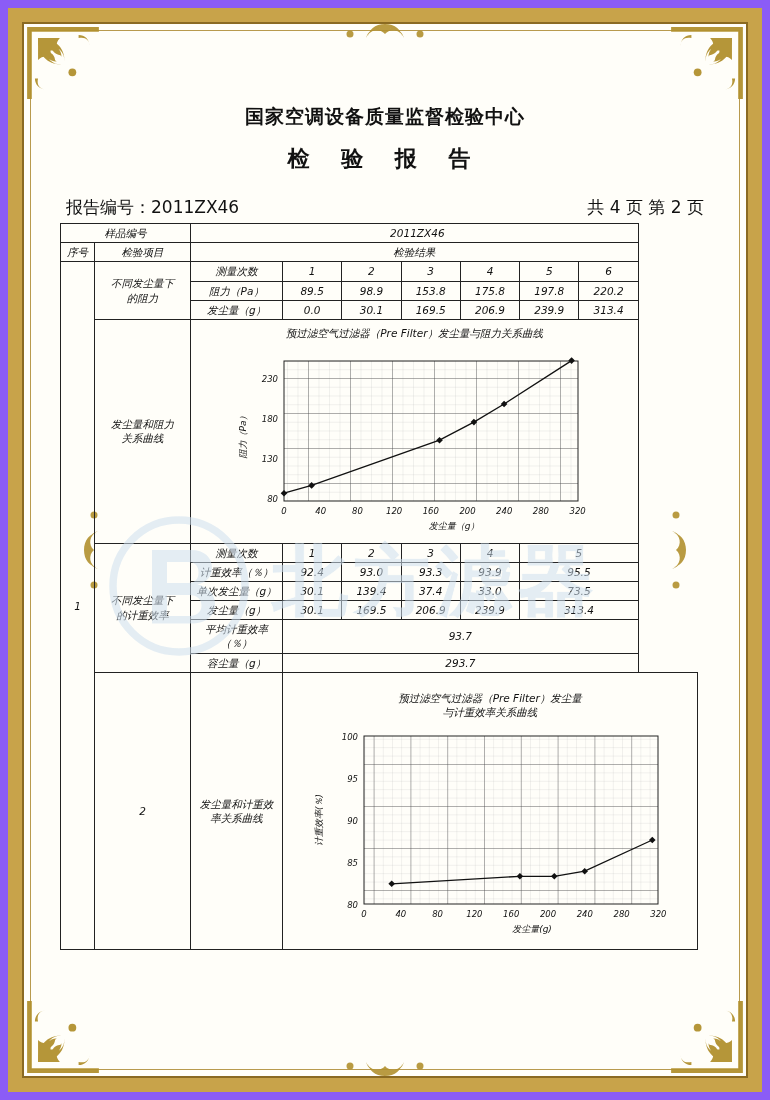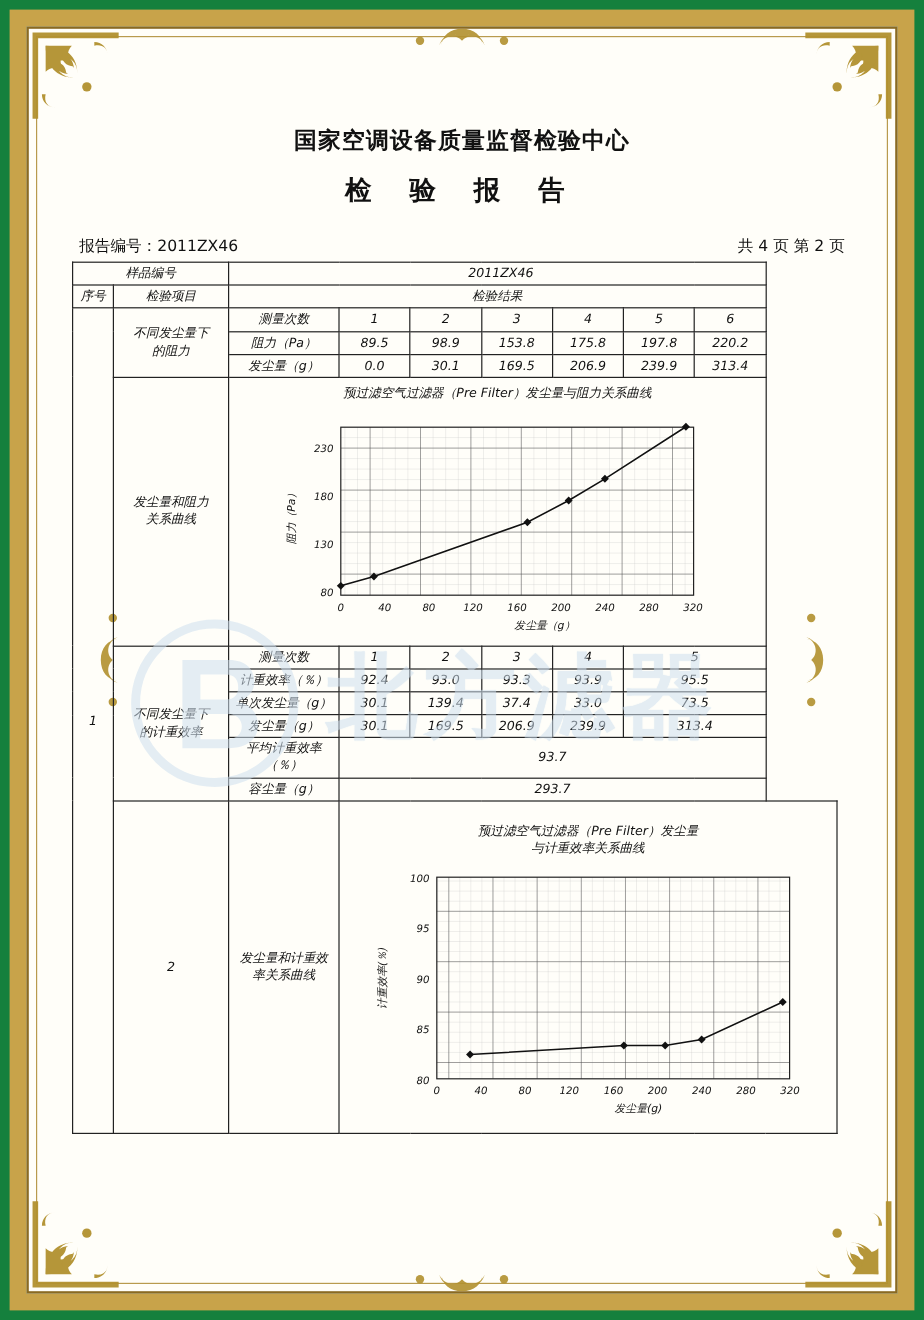--- a/index.html
+++ b/index.html
@@ -3,21 +3,21 @@
 <meta charset="utf-8">
 <style>
   html,body{margin:0;padding:0;}
   body{
     width:770px;height:1100px;overflow:hidden;
     font-family:"Liberation Serif", serif;
     background:#ffffff;
   }
   .page{
     position:relative;width:770px;height:1100px;
-    background:#15803d;
+    background:#8b5cf6;
   }
   
   .frame-outer{
     position:absolute;left:8px;top:8px;right:8px;bottom:8px;
     border:14px solid #c8a34a;
     background:
       linear-gradient(180deg,#d9b65f 0%,#c59a3e 50%,#d9b65f 100%);
     box-sizing:border-box;
   }
   .frame-mid{
@@ -55,21 +55,21 @@
   .title-main{
     text-align:center;font-size:19px;font-weight:bold;letter-spacing:1px;
     color:#111;margin-top:58px;font-family:"DejaVu Sans", sans-serif;
   }
   .title-sub{
     text-align:center;font-size:22px;font-weight:bold;letter-spacing:12px;
     color:#111;margin-top:14px;font-family:"DejaVu Sans", sans-serif;
   }
   .meta-row{
     display:flex;justify-content:space-between;align-items:flex-end;
-    margin-top:22px;padding:0 22px 4px 22px;font-size:13px;color:#111;
+    margin-top:22px;padding:0 22px 4px 22px;font-size:17px;color:#111;
     font-family:"DejaVu Sans", sans-serif;
   }
   
   table.main{
     border-collapse:collapse;margin:0 16px;width:calc(100% - 44px);
     font-size:10.5px;color:#111;font-family:"DejaVu Sans", sans-serif;
     table-layout:fixed;
     font-style:italic;
   }
   table.main td{

